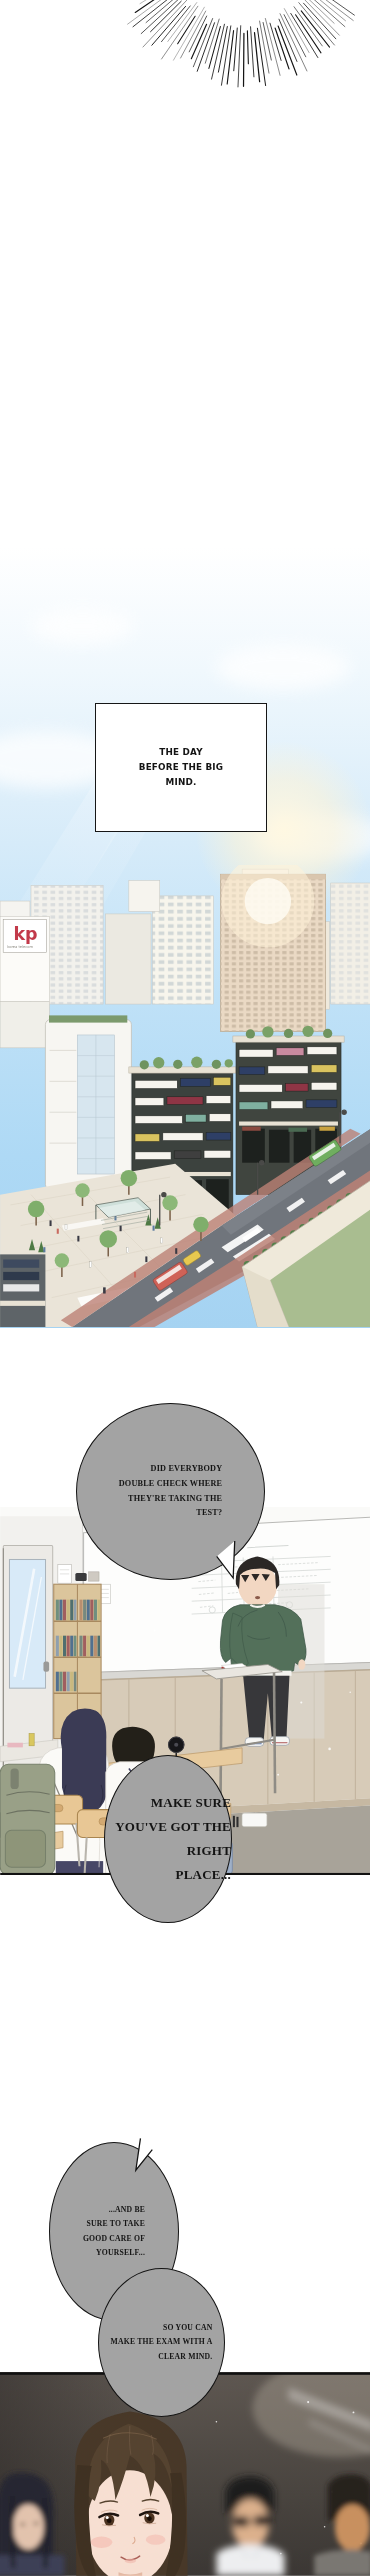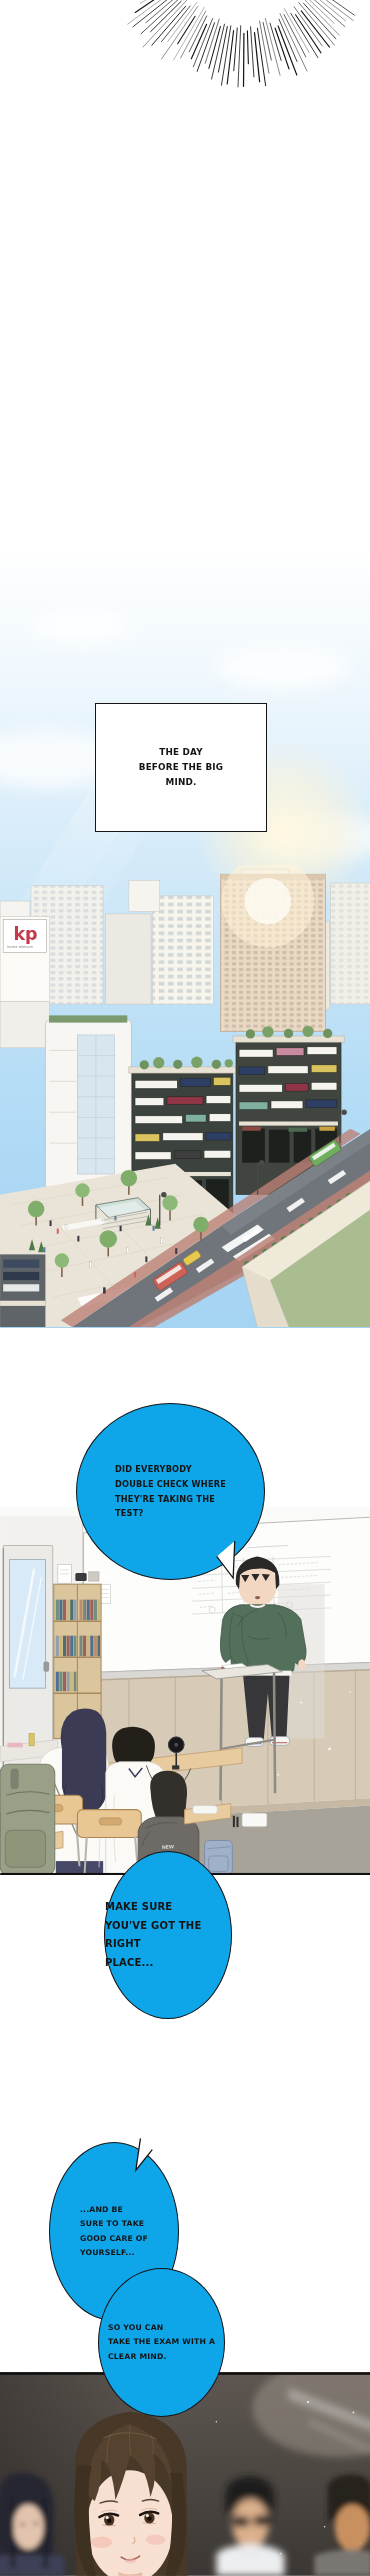--- a/index.html
+++ b/index.html
@@ -6,26 +6,26 @@
   .page{position:relative;width:371px;height:2576px;background:#ffffff;overflow:hidden;
         font-family:"DejaVu Sans",sans-serif;}
   .abs{position:absolute;}
   
   .caption-box{position:absolute;left:95px;top:157px;width:172px;height:129px;
      background:#ffffff;border:1.5px solid #161616;box-sizing:border-box;
      display:flex;align-items:center;justify-content:center;text-align:center;
      font-weight:700;font-size:8.8px;line-height:1.72;letter-spacing:0.2px;color:#141414;
      white-space:pre-line;}
   
-  .bubble{position:absolute;background:#0ea5e9;border:1.5px solid #141414;border-radius:50%;
+  .bubble{position:absolute;background:#a3a3a3;border:1.5px solid #141414;border-radius:50%;
      box-sizing:border-box;display:flex;align-items:center;justify-content:center;
-     text-align:left;font-weight:700;color:#141414;letter-spacing:0.2px;
-     white-space:pre-line;z-index:30;}
+     text-align:right;font-weight:700;color:#141414;letter-spacing:0.2px;
+     white-space:pre-line;z-index:30;font-family:Liberation Serif, serif;}
   .b1{left:76px;top:1403px;width:189px;height:177px;font-size:8.2px;line-height:1.78;}
-  .b2{left:104px;top:1851px;width:128px;height:168px;font-size:10px;line-height:1.85;}
+  .b2{left:104px;top:1755px;width:128px;height:168px;font-size:13px;line-height:1.85;}
   .b3{left:49px; top:2142px;width:130px;height:179px;font-size:7.7px;line-height:1.85;}
   .b4{left:98px;top:2268px;width:127px;height:149px;font-size:7.7px;line-height:1.85;}
   .tail{position:absolute;z-index:31;}
   
   .sky-panel{position:absolute;left:0;top:546px;width:371px;height:782px;
      background:linear-gradient(180deg,#ffffff 0%,#f0f8fd 16%,#d6ebf9 38%,#bfe1f7 58%,#aed9f5 78%,#a5d3f2 100%);}
   .cloud{position:absolute;background:#ffffff;border-radius:50%;filter:blur(8.2px);opacity:.75;}
   .sunglow{position:absolute;left:196px;top:196px;width:175px;height:175px;border-radius:50%;
      background:radial-gradient(circle,#fff8e2 0%,rgba(255,244,214,.55) 40%,rgba(255,244,214,0) 72%);}
   .ray{position:absolute;opacity:.22;background:linear-gradient(180deg,#ffffff,rgba(255,255,255,0));}
@@ -735,16 +735,16 @@
   <div class="bubble b3">...AND BE
 SURE TO TAKE
 GOOD CARE OF
 YOURSELF...</div>
   <svg class="tail" style="left:124px;top:2128px;" width="36" height="49" viewBox="0 0 70 95">
     <polygon points="32,20 55,42 23,82" fill="#ffffff"></polygon>
     <path d="M32,20 L23,82 L55,42" fill="none" stroke="#141414" stroke-width="2.5"></path>
   </svg>
 
   <div class="bubble b4">SO YOU CAN
-TAKE THE EXAM WITH A
+MAKE THE EXAM WITH A
 CLEAR MIND.</div>
 </div>
 
 
 </body></html>

